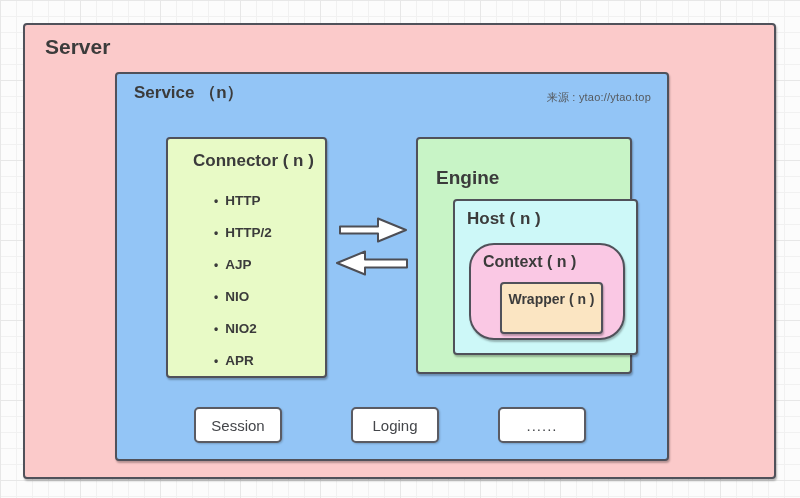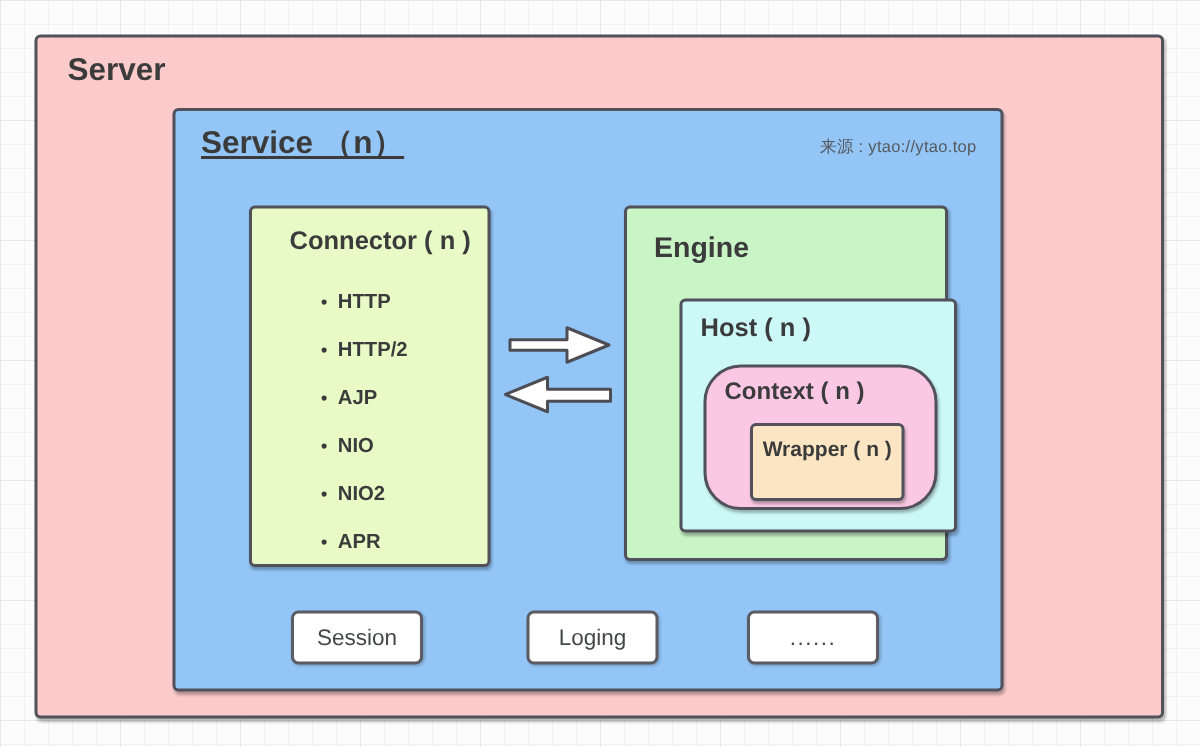--- a/index.html
+++ b/index.html
@@ -24,38 +24,38 @@
   .box{
     position:absolute;border:2px solid var(--border);border-radius:4px;
     box-shadow:1px 2px 2px rgba(0,0,0,0.28);
   }
   .title{font-weight:700;color:var(--text);position:absolute;white-space:nowrap;}
 
   .server{left:23px;top:23px;width:753px;height:456px;background:var(--server-bg);}
   .server-title{left:20px;top:10px;font-size:21px;}
 
   .service{left:90px;top:47px;width:554px;height:389px;background:var(--service-bg);}
-  .service-title{left:17px;top:7px;font-size:21px;text-decoration:underline;}
+  .service-title{left:17px;top:7px;font-size:17px;}
   .watermark{
     position:absolute;right:16px;top:16px;font-size:11px;color:#55595e;
     font-weight:400;letter-spacing:0.2px;
   }
 
   .connector{left:49px;top:63px;width:161px;height:241px;background:var(--connector-bg);}
   .connector-title{left:25px;top:12px;font-size:17px;}
   .protocol-list{position:absolute;left:46px;top:46px;list-style:none;}
   .protocol-list li{
     height:32px;line-height:32px;font-size:13.5px;font-weight:700;white-space:nowrap;
   }
   .protocol-list li::before{content:"•";font-size:12px;padding-right:7px;}
 
   .arrows{position:absolute;left:217px;top:140px;width:78px;height:72px;}
 
   .engine{left:299px;top:63px;width:216px;height:237px;background:var(--engine-bg);}
-  .engine-title{left:18px;top:16px;font-size:19px;}
+  .engine-title{left:18px;top:28px;font-size:19px;}
   .host{left:16px;top:60px;width:185px;height:156px;background:var(--host-bg);margin-left:19px;}
   .host-title{left:12px;top:8px;font-size:17px;}
   .context{left:14px;top:42px;width:156px;height:97px;background:var(--context-bg);border-radius:25px;}
   .context-title{left:12px;top:8px;font-size:16px;}
   .wrapper-box{left:29px;top:37px;width:103px;height:52px;background:var(--wrapper-bg);
     text-align:center;}
   .wrapper-title{position:static;display:block;margin-top:7px;font-size:14px;}
 
   .pill{
     position:absolute;top:333px;width:88px;height:36px;background:var(--pill-bg);

